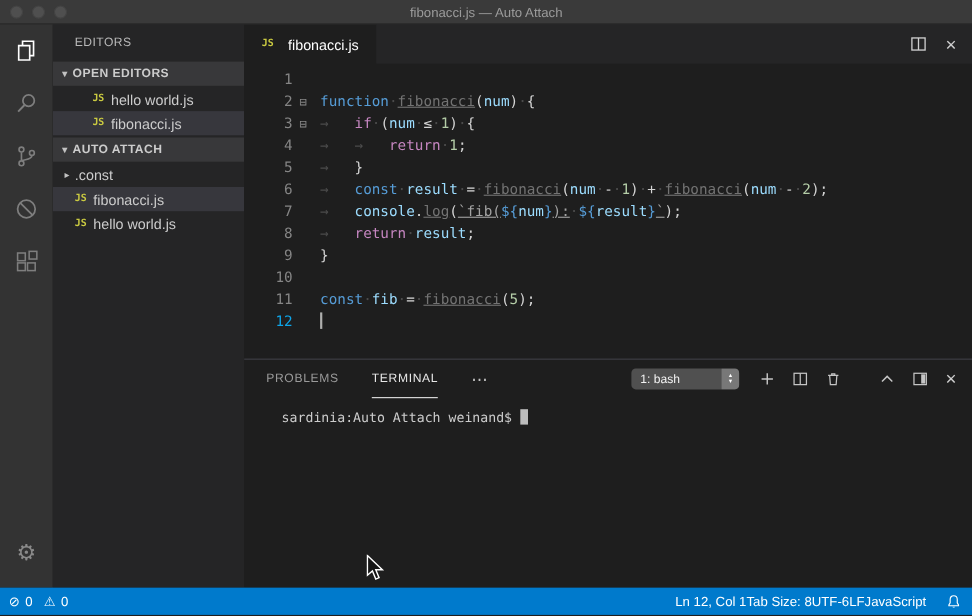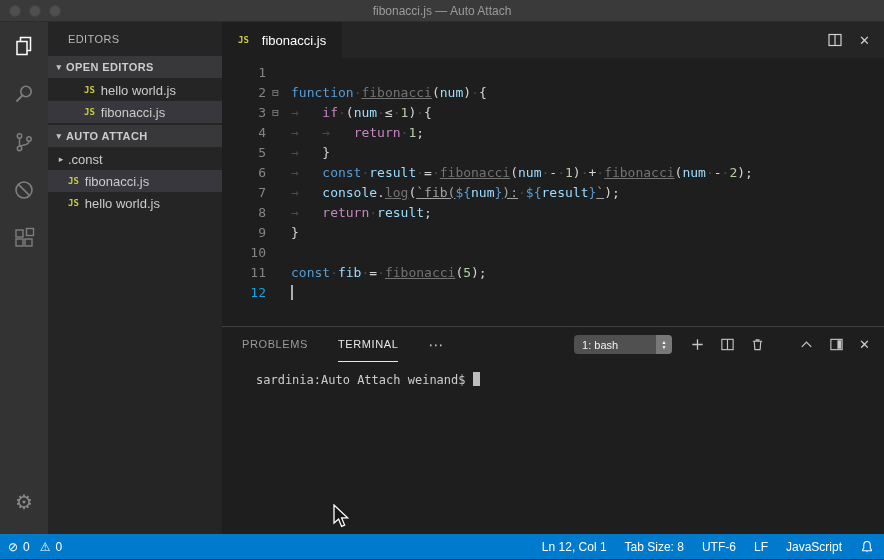--- a/index.html
+++ b/index.html
@@ -81,21 +81,21 @@
   .panel-actions { display:flex; align-items:center; gap:15px; color:#c5c5c5; }
   .panel-actions .gap { width:4px; }
   .terminal { flex:1; padding:10px 0 0 34px; font-family:"DejaVu Sans Mono", monospace; font-size:12px; color:#cccccc; }
   .block-cursor { display:inline-block; width:7px; height:14px; background:#bdbdbd; vertical-align:-2px; margin-left:7px; }
 
   
   .statusbar { height:25px; background:#007acc; color:#ffffff; display:flex; align-items:center;
                font-size:12px; padding:0 10px 0 8px; }
   .sb-left { display:flex; align-items:center; gap:5px; }
   .sb-ico { font-size:12px; }
-  .sb-right { margin-left:auto; display:flex; align-items:flex-end; gap:18px; }
+  .sb-right { margin-left:auto; display:flex; align-items:flex-end; }
   .status-item { white-space:nowrap; }
   .bell { display:flex; align-items:center; margin-left:2px; }
 
   
   .mouse-cursor { position:absolute; left:333px; top:504px; z-index:50; pointer-events:none; }
 </style>
 </head>
 <body>
 
 <div class="window">

